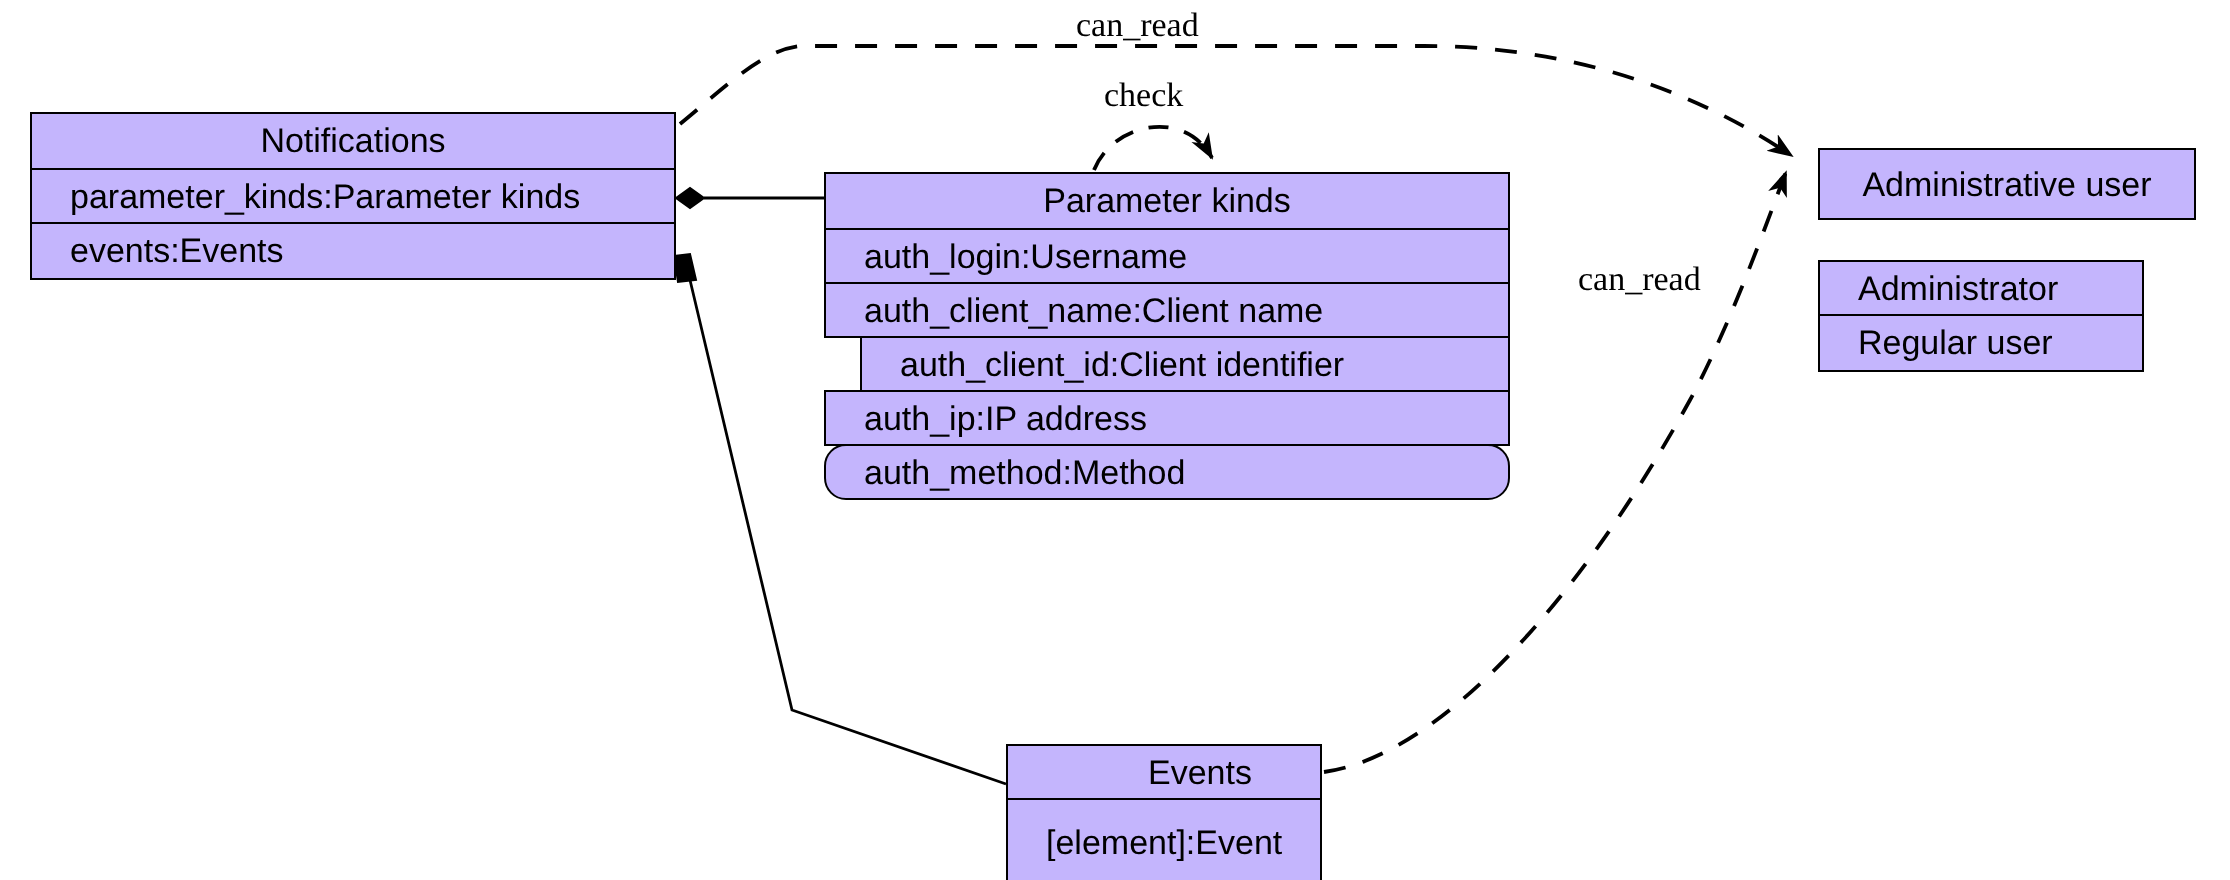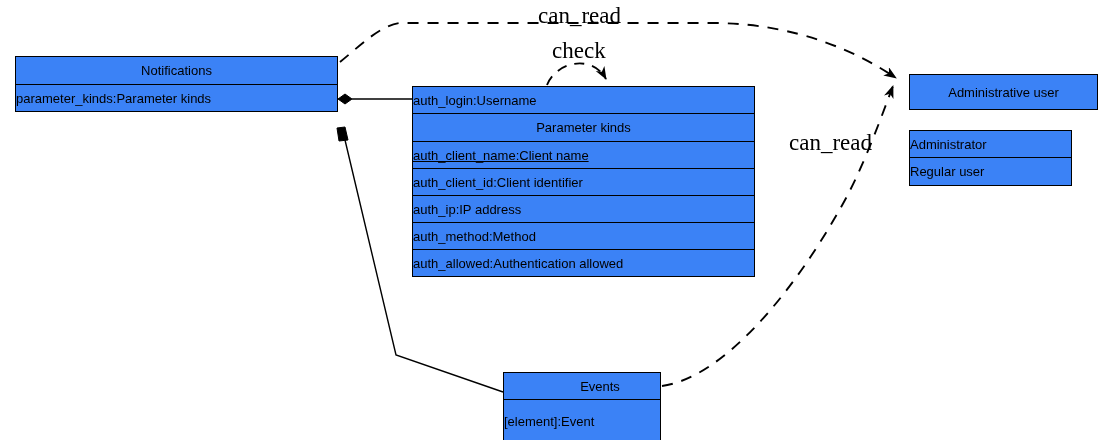--- a/index.html
+++ b/index.html
@@ -25,44 +25,44 @@
     height: 440px;
     pointer-events: none;
   }
   .node {
     position: absolute;
     box-sizing: border-box;
   }
   .cell {
     box-sizing: border-box;
     border: 1px solid #000000;
-    background: #3b82f6;
+    background: #c4b5fd;
     font-family: "Liberation Sans", sans-serif;
-    font-size: 13px;
+    font-size: 17px;
     color: #000000;
     line-height: 1;
     display: flex;
     align-items: center;
     white-space: nowrap;
     overflow: visible;
   }
   .cell.title {
     justify-content: center;
   }
   .cell.attr {
     justify-content: flex-start;
-    padding-left: 0;
+    padding-left: 19px;
   }
   .cell + .cell {
     margin-top: -1px;
   }
   .edge-label {
     position: absolute;
     font-family: "Liberation Serif", serif;
-    font-size: 23px;
+    font-size: 17px;
     color: #000000;
     white-space: nowrap;
     line-height: 1;
   }
 </style>
 </head>
 <body>
 
 <div id="canvas">
 
@@ -92,30 +92,30 @@
     </g>
 
     <g>
       <path d="M547,85 C553,70 570,61 586,64 C596,66 602,72 606,79" stroke="#000000" stroke-width="1.9" fill="none" stroke-dasharray="10,8" marker-end="url(#arrowhead)"></path>
     </g>
   </svg>
 
   <div class="node" style="left:15px; top:56px; width:323px;">
     <div class="cell title" style="height:29px;">Notifications</div>
     <div class="cell attr" style="height:28px;">parameter_kinds:Parameter kinds</div>
+    <div class="cell attr" style="height:29px;">events:Events</div>
   </div>
 
   <div class="node" style="left:412px; top:86px; width:343px;">
+    <div class="cell title" style="height:29px;">Parameter kinds</div>
     <div class="cell attr" style="height:28px;">auth_login:Username</div>
-    <div class="cell title" style="height:29px;">Parameter kinds</div>
-    <div class="cell attr" style="height:28px;text-decoration:underline;">auth_client_name:Client name</div>
-    <div class="cell attr" style="height:28px;">auth_client_id:Client identifier</div>
+    <div class="cell attr" style="height:28px;">auth_client_name:Client name</div>
+    <div class="cell attr" style="height:28px;margin-left:18px;">auth_client_id:Client identifier</div>
     <div class="cell attr" style="height:28px;">auth_ip:IP address</div>
-    <div class="cell attr" style="height:28px;">auth_method:Method</div>
-    <div class="cell attr" style="height:28px;">auth_allowed:Authentication allowed</div>
+    <div class="cell attr" style="height:28px;border-radius:11px;">auth_method:Method</div>
   </div>
 
   <div class="node" style="left:909px; top:74px;">
     <div class="cell title" style="height:36px; width:189px;">Administrative user</div>
     <div class="cell attr" style="height:28px; width:163px;margin-top:20px;">Administrator</div>
     <div class="cell attr" style="height:29px; width:163px;">Regular user</div>
   </div>
 
   <div class="node" style="left:503px; top:372px; width:158px;">
     <div class="cell title" style="height:28px;padding-left:36px;">Events</div>

